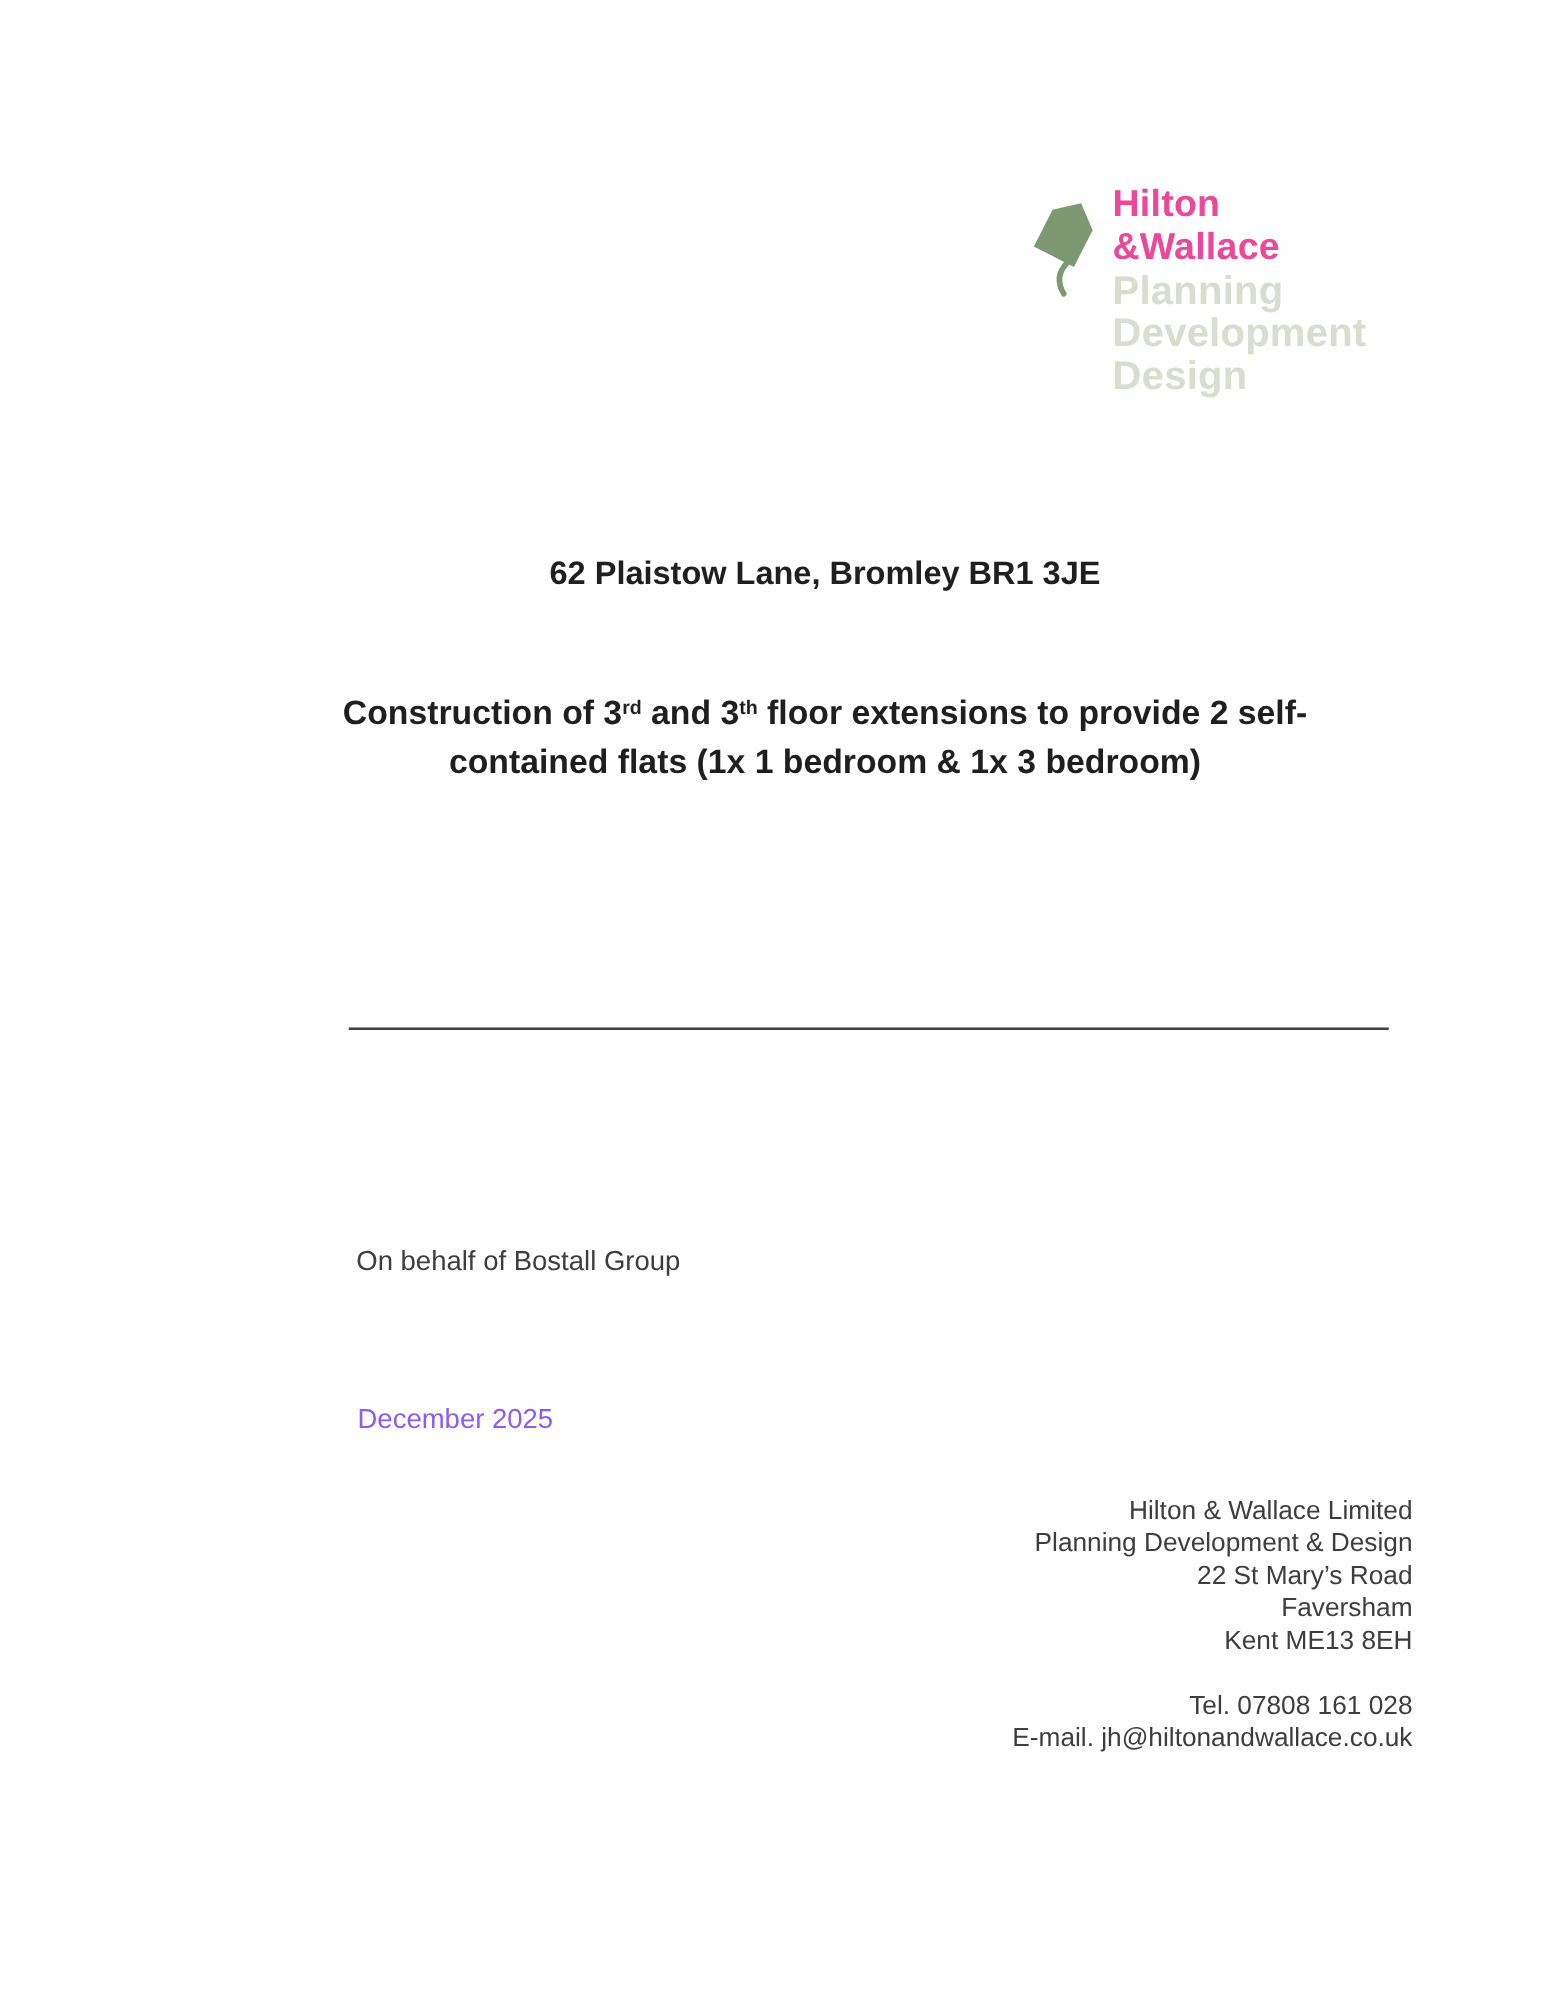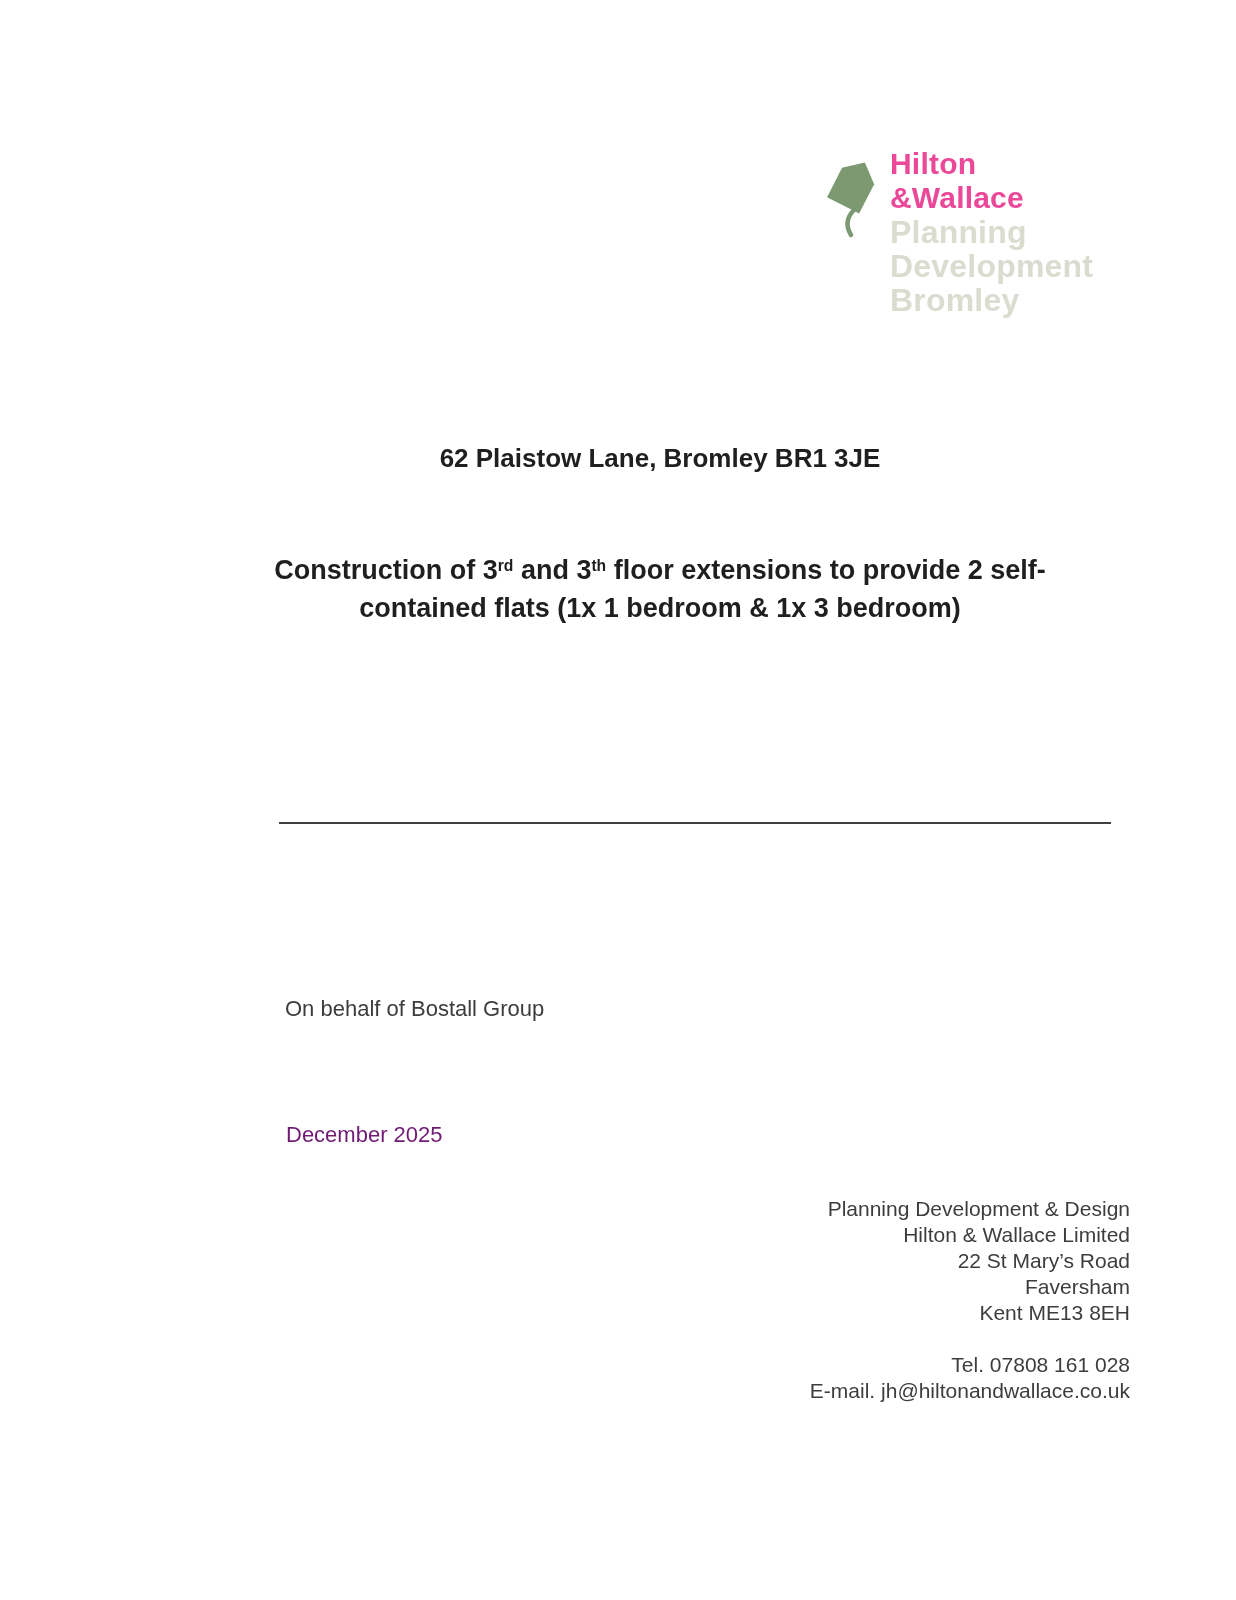--- a/index.html
+++ b/index.html
@@ -97,21 +97,21 @@
     top: 994px;
     font-size: 22px;
     color: #3d3d3d;
     line-height: 30px;
   }
   .date-line {
     position: absolute;
     left: 286px;
     top: 1120px;
     font-size: 22px;
-    color: #701a75;
+    color: #8b5cf6;
     line-height: 30px;
   }
 
   
   .contact {
     position: absolute;
     right: 106px;
     top: 1196px;
     text-align: right;
     font-size: 21px;
@@ -133,42 +133,42 @@
       <path d="M30,62 C23,69 21,77 27,87" fill="none" stroke="#7c9972" stroke-width="4.5" stroke-linecap="round"></path>
     </svg>
     <div class="logo-text">
       <div class="logo-name">
         <div>Hilton</div>
         <div>&amp;Wallace</div>
       </div>
       <div class="logo-tagline">
         <div>Planning</div>
         <div>Development</div>
-        <div>Bromley</div>
+        <div>Design</div>
       </div>
     </div>
   </div>
 
   <div class="center-col site-address">62 Plaistow Lane, Bromley BR1 3JE</div>
 
   <div class="center-col proposal">
     <div><span>Construction of 3</span><sup>rd</sup><span> and 3</span><sup>th</sup><span> floor extensions to provide 2 self-</span></div>
     <div>contained flats (1x 1 bedroom &amp; 1x 3 bedroom)</div>
   </div>
 
   <div class="divider"></div>
 
 
   <div class="client-line">On behalf of Bostall Group</div>
 
   <div class="date-line">December 2025</div>
 
   <div class="contact">
+    <div>Hilton &amp; Wallace Limited</div>
     <div>Planning Development &amp; Design</div>
-    <div>Hilton &amp; Wallace Limited</div>
     <div>22 St Mary’s Road</div>
     <div>Faversham</div>
     <div>Kent ME13 8EH</div>
     <div class="gap"></div>
     <div>Tel. 07808 161 028</div>
     <div>E-mail. jh@hiltonandwallace.co.uk</div>
   </div>
 
 </div>
 

